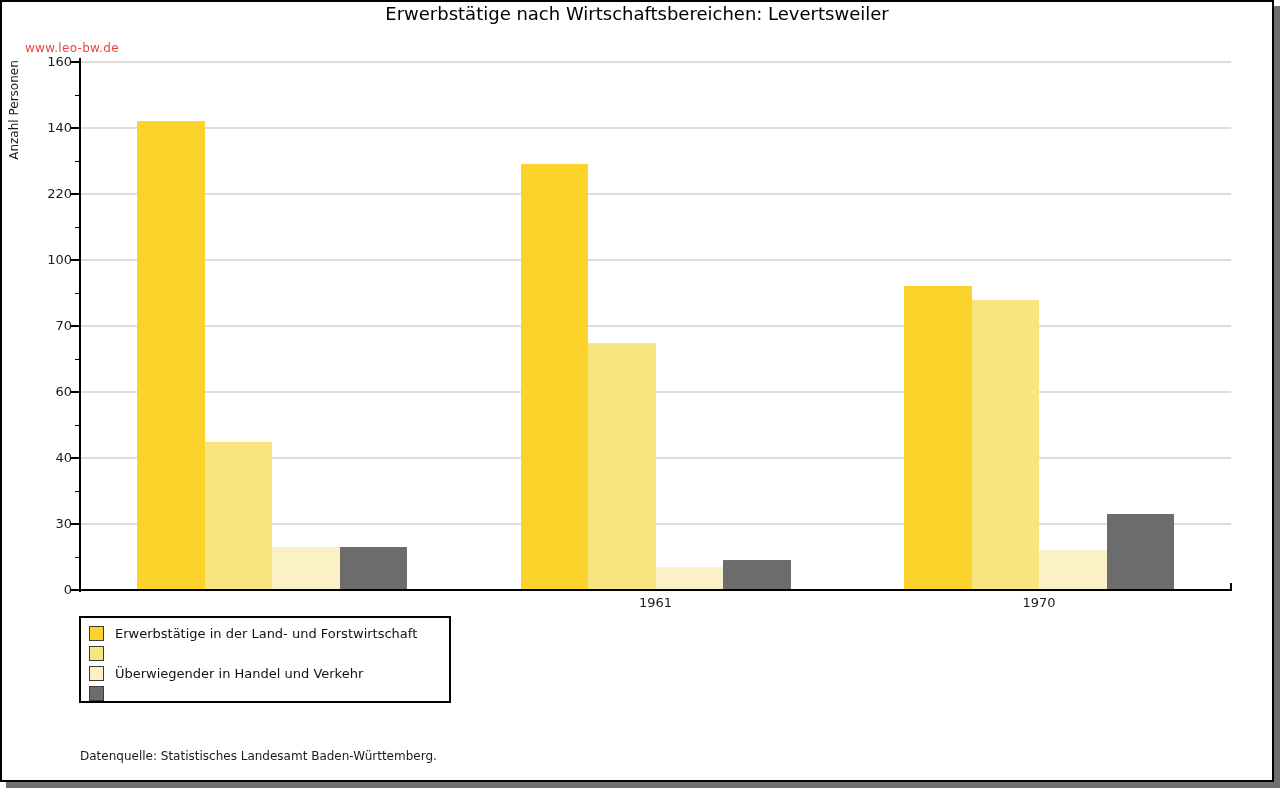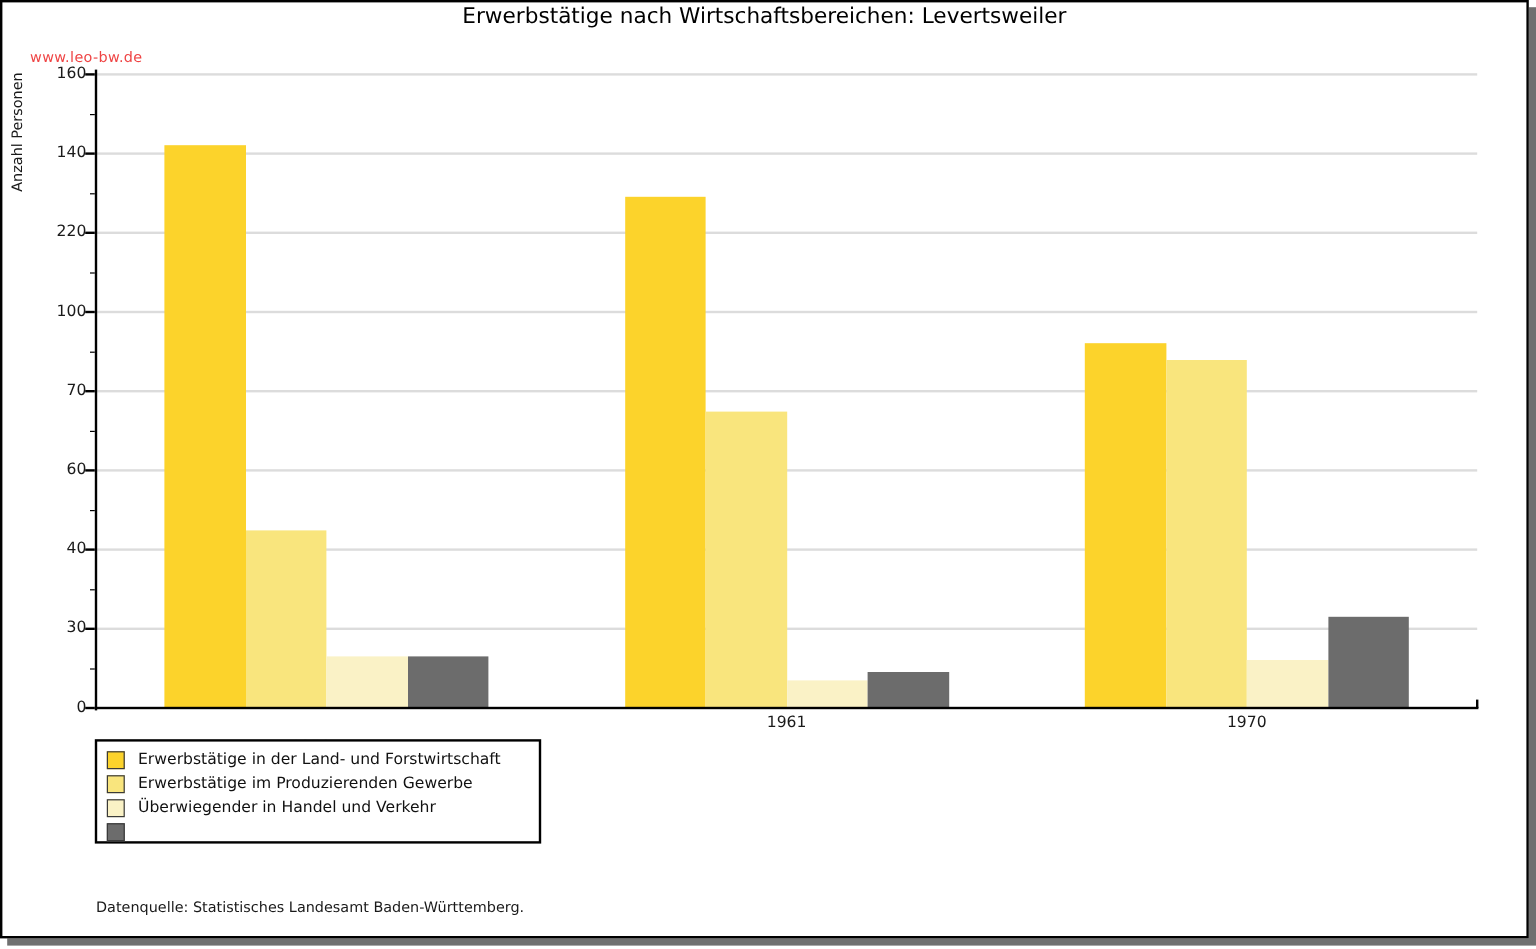--- a/index.html
+++ b/index.html
@@ -138,21 +138,20 @@
       <div class="xtick-label" style="left: 994px;">1970</div>
     </div>
 
   <div class="legend" id="legend">
       <div class="legend-item">
         <div class="legend-swatch" style="background: rgb(252, 211, 43);"></div>
         <div class="legend-label">Erwerbstätige in der Land- und Forstwirtschaft</div>
       </div>
       <div class="legend-item">
         <div class="legend-swatch" style="background: rgb(249, 229, 125);"></div>
-        <div class="legend-label">Erwerbstätige im Produzierenden Gewerbe</div>
       </div>
       <div class="legend-item">
         <div class="legend-swatch" style="background: rgb(250, 242, 198);"></div>
         <div class="legend-label">Überwiegender in Handel und Verkehr</div>
       </div>
       <div class="legend-item">
         <div class="legend-swatch" style="background: rgb(108, 108, 108);"></div>
       </div>
     </div>
 

